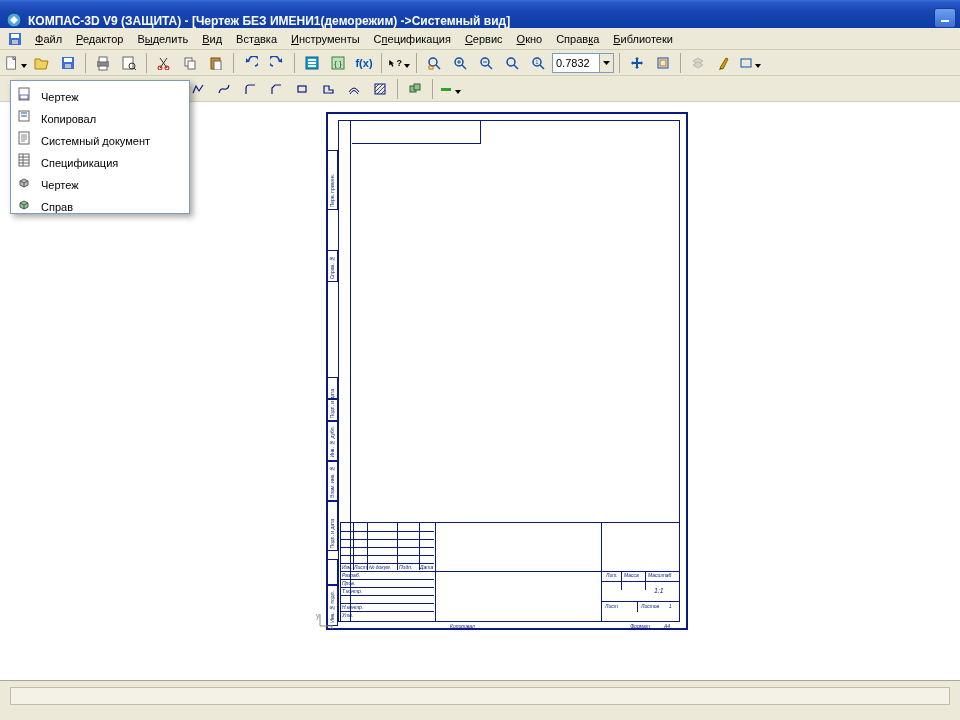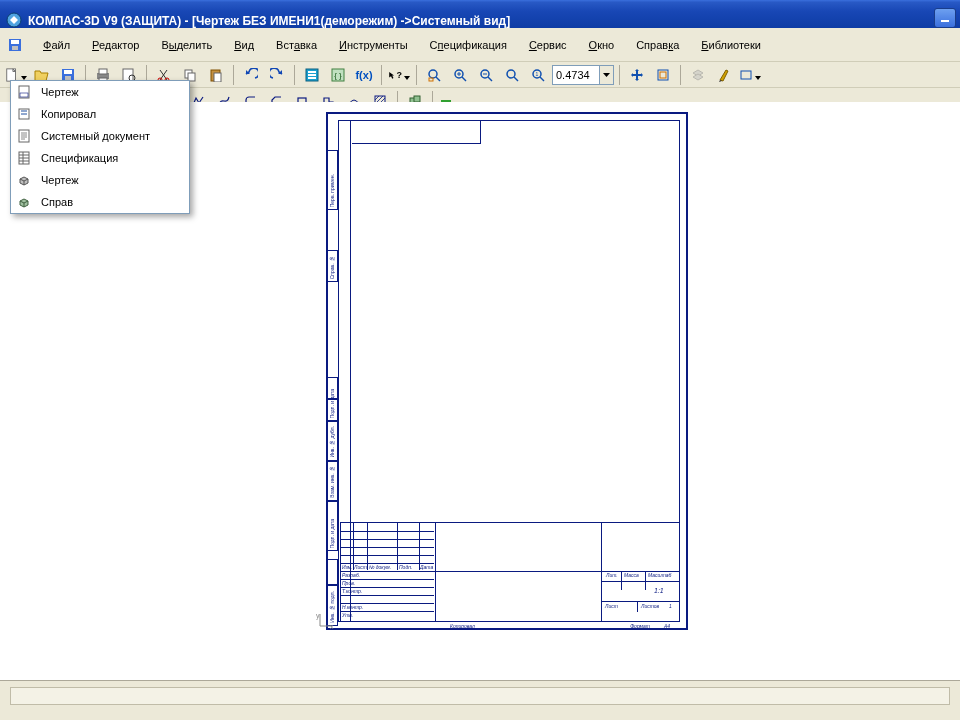--- a/index.html
+++ b/index.html
@@ -17,22 +17,22 @@
   .titlebar .spacer { flex: 1; }
   .titlebar .win-btn {
     width: 22px; height: 20px; margin-left: 2px;
     display:flex; align-items:center; justify-content:center;
     background: linear-gradient(to bottom, #6da0f0, #3a6fdd);
     border: 1px solid #1a3d8a; border-radius: 3px;
   }
 
   
   .menubar {
-    height: 34px; background: #ece9d8; display: flex; align-items: center; padding: 0 2px;
-    font-size: 11px; gap: 8px;
+    height: 22px; background: #ece9d8; display: flex; align-items: center; padding: 0 2px;
+    font-size: 11px; gap: 0;
     border-bottom: 1px solid #d0cdb8;
   }
   .menubar .menu-icon { width:18px; display:flex; align-items:center; justify-content:center; margin:0 4px;}
   .menubar .menu-item { padding: 3px 7px; cursor: default; }
   .menubar .menu-item u { text-decoration: underline; }
 
   
   .toolbar-row { min-height: 26px; background: #ece9d8; display:flex; align-items:center; padding:1px 4px; gap:2px; border-bottom:1px solid #d0cdb8; }
   .tool-btn { width:24px; height:22px; display:flex; align-items:center; justify-content:center; border:1px solid transparent; }
   .tool-sep { width:1px; height:20px; background:#aca899; margin:0 3px; }
@@ -41,21 +41,21 @@
   .tool-combo .arrow { width:14px; height:18px; background:#ece9d8; border-left:1px solid #7f9db9; display:flex; align-items:center; justify-content:center;}
 
   
   .dropdown-menu {
     position:absolute; left:10px; top:80px; width:180px;
     background:#fff; border:1px solid #7f9db9;
     box-shadow: 3px 3px 6px rgba(0,0,0,0.35);
     z-index:50;
   }
   .dropdown-menu .drop-item {
-    display:flex; align-items:center; height:22px; font-size:11px;
+    display:flex; align-items:flex-end; height:22px; font-size:11px;
     padding:0 20px 0 4px; gap:8px;
   }
   .drop-icon-box { width:18px; height:18px; display:flex; align-items:center; justify-content:center; }
 
   
   .canvas-area {
     position:absolute; left:0; right:0; top:102px; bottom:40px;
     background:#fff; overflow:hidden;
   }
   .sheet {
@@ -272,21 +272,21 @@
       </svg>
     </span>
   <span class="tool-btn">
       <svg width="14" height="14" viewBox="0 0 14 14">
         <circle cx="6" cy="6" r="4" fill="none" stroke="#1050b0" stroke-width="1.5"></circle>
         <line x1="9" y1="9" x2="13" y2="13" stroke="#1050b0" stroke-width="1.5"></line>
         <text x="6" y="8" text-anchor="middle" font-size="5" fill="#1050b0">1</text>
       </svg>
     </span>
   <div class="tool-combo">
-    <span class="val">0.4734</span>
+    <span class="val">0.7832</span>
     <span class="arrow">
         <svg width="7" height="4" viewBox="0 0 7 4">
           <path d="M0 0 L7 0 L3.5 4 Z" fill="#000"></path>
         </svg>
       </span>
   </div>
   <span class="tool-sep"></span>
   <span class="tool-btn">
       <svg width="14" height="14" viewBox="0 0 14 14">
         <path d="M7 1 L9 3 L8 3 L8 6 L11 6 L11 5 L13 7 L11 9 L11 8 L8 8 L8 11 L9 11 L7 13 L5 11 L6 11 L6 8 L3 8 L3 9 L1 7 L3 5 L3 6 L6 6 L6 3 L5 3 Z" fill="#1050b0"></path>

